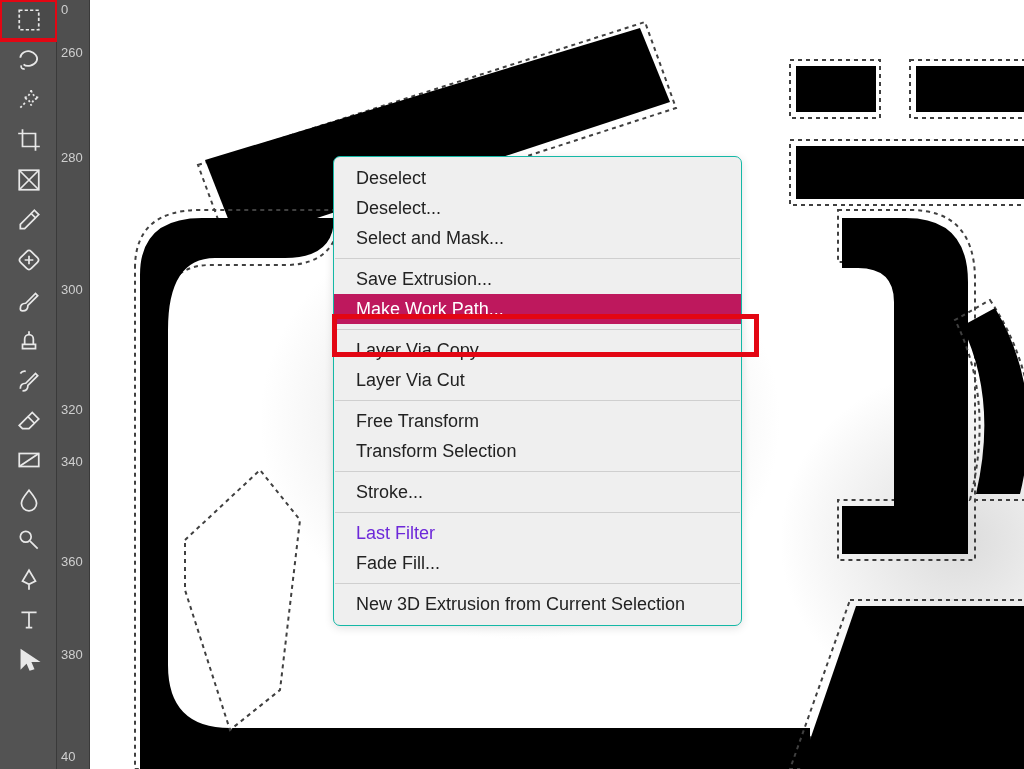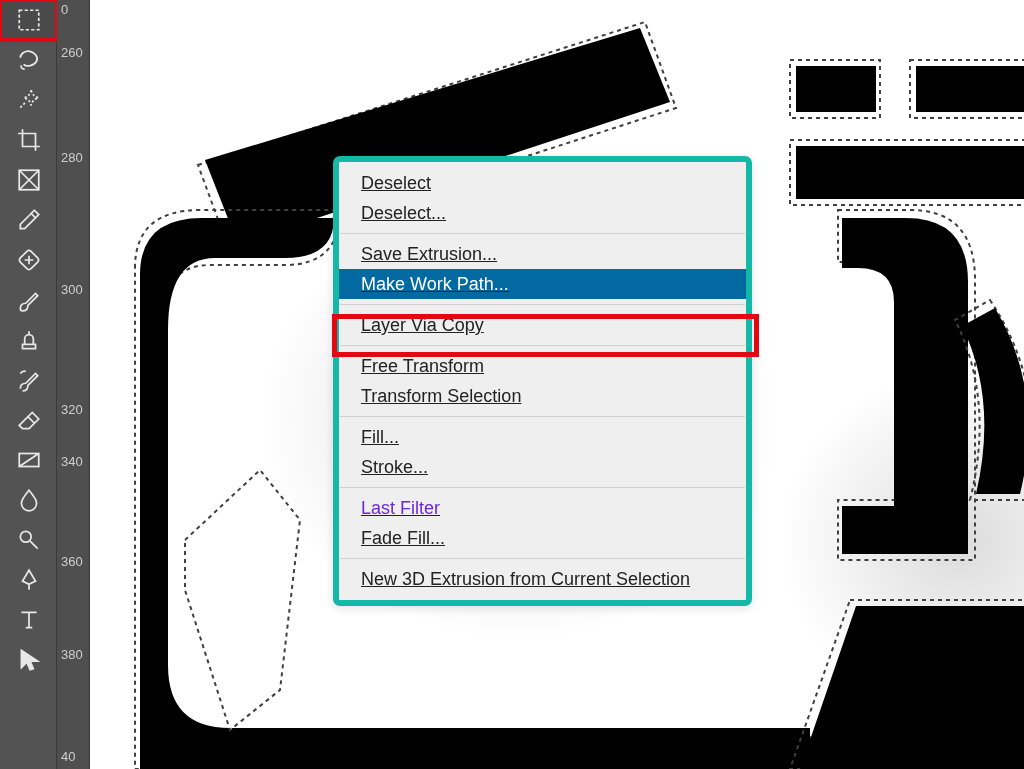--- a/index.html
+++ b/index.html
@@ -71,42 +71,41 @@
   .canvas .art .blob { fill: #000; }
   .canvas .art .halo { fill: none; stroke: #404040; stroke-width: 2; stroke-dasharray: 4 4; }
   .canvas .whiteCarve { fill: #fff; }
 
   
   .ctx-menu {
     position: absolute;
     left: 333px; top: 156px;
     width: 407px;
     background: #efefef;
-    border: 6px solid #14b8a6;
+    border: 1px solid #14b8a6;
     border-radius: 7px;
     box-shadow: 0 2px 10px rgba(0,0,0,.12);
     padding: 6px 0;
     font-size: 18px;
     color: #222;
-    text-decoration: underline;
   }
   .ctx-menu .item {
     padding: 4px 22px;
     line-height: 22px;
     white-space: nowrap;
     cursor: default;
   }
   .ctx-menu .item.disabled { color: #6d28d9; }
   .ctx-menu .sep {
     height: 1px;
     background: #cfcfcf;
     margin: 5px 1px;
   }
   .ctx-menu .item.highlight {
-    background: #0369a1;
+    background: #be185d;
     color: #fff;
   }
   .annot-red {
     position: absolute;
     border: 5px solid #e30613;
     pointer-events: none;
   }
 </style>
 </head>
 <body>
@@ -333,30 +332,31 @@
           L210 520
           L190 690
           L140 730
           L95 590 Z"></path>
   </svg>
 </div>
 
 <div class="ctx-menu">
   <div class="item">Deselect</div>
   <div class="item">Deselect...</div>
+  <div class="item">Select and Mask...</div>
   <div class="sep"></div>
   <div class="item">Save Extrusion...</div>
   <div class="item highlight">Make Work Path...</div>
   <div class="sep"></div>
   <div class="item">Layer Via Copy</div>
+  <div class="item">Layer Via Cut</div>
   <div class="sep"></div>
   <div class="item">Free Transform</div>
   <div class="item">Transform Selection</div>
   <div class="sep"></div>
-  <div class="item">Fill...</div>
   <div class="item">Stroke...</div>
   <div class="sep"></div>
   <div class="item disabled">Last Filter</div>
   <div class="item">Fade Fill...</div>
   <div class="sep"></div>
   <div class="item">New 3D Extrusion from Current Selection</div>
 </div>
 
 <div class="annot-red" style="left:332px; top:314px; width:417px; height:33px;"></div>
 

